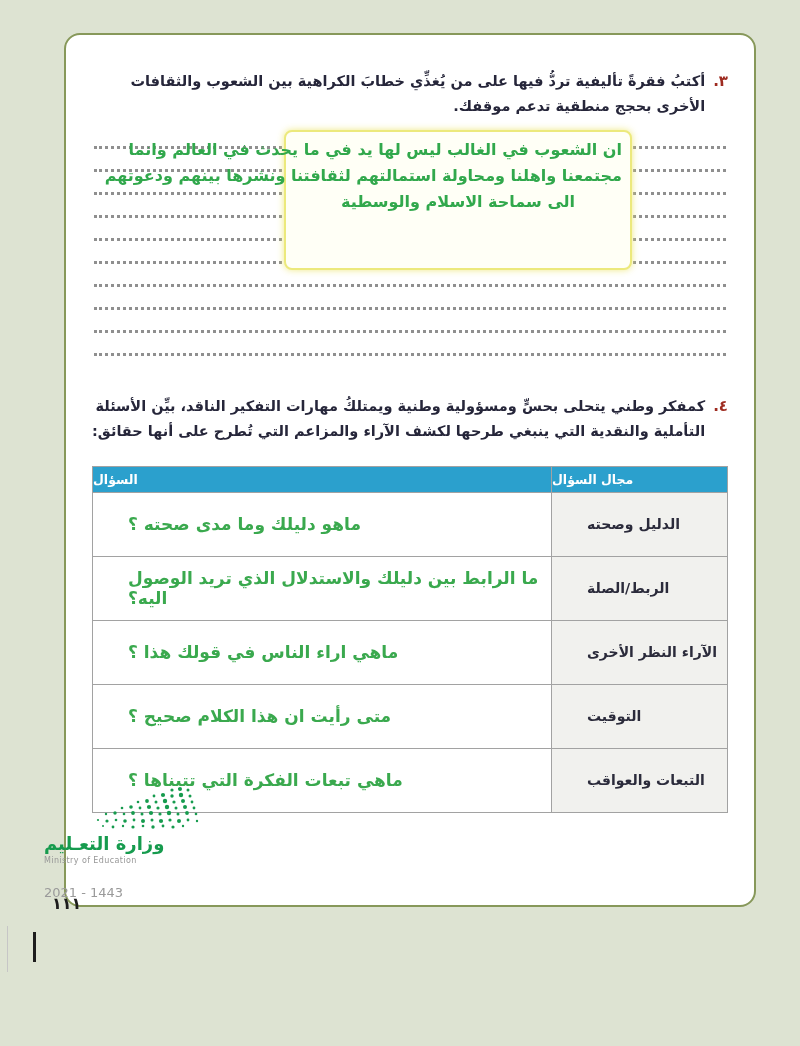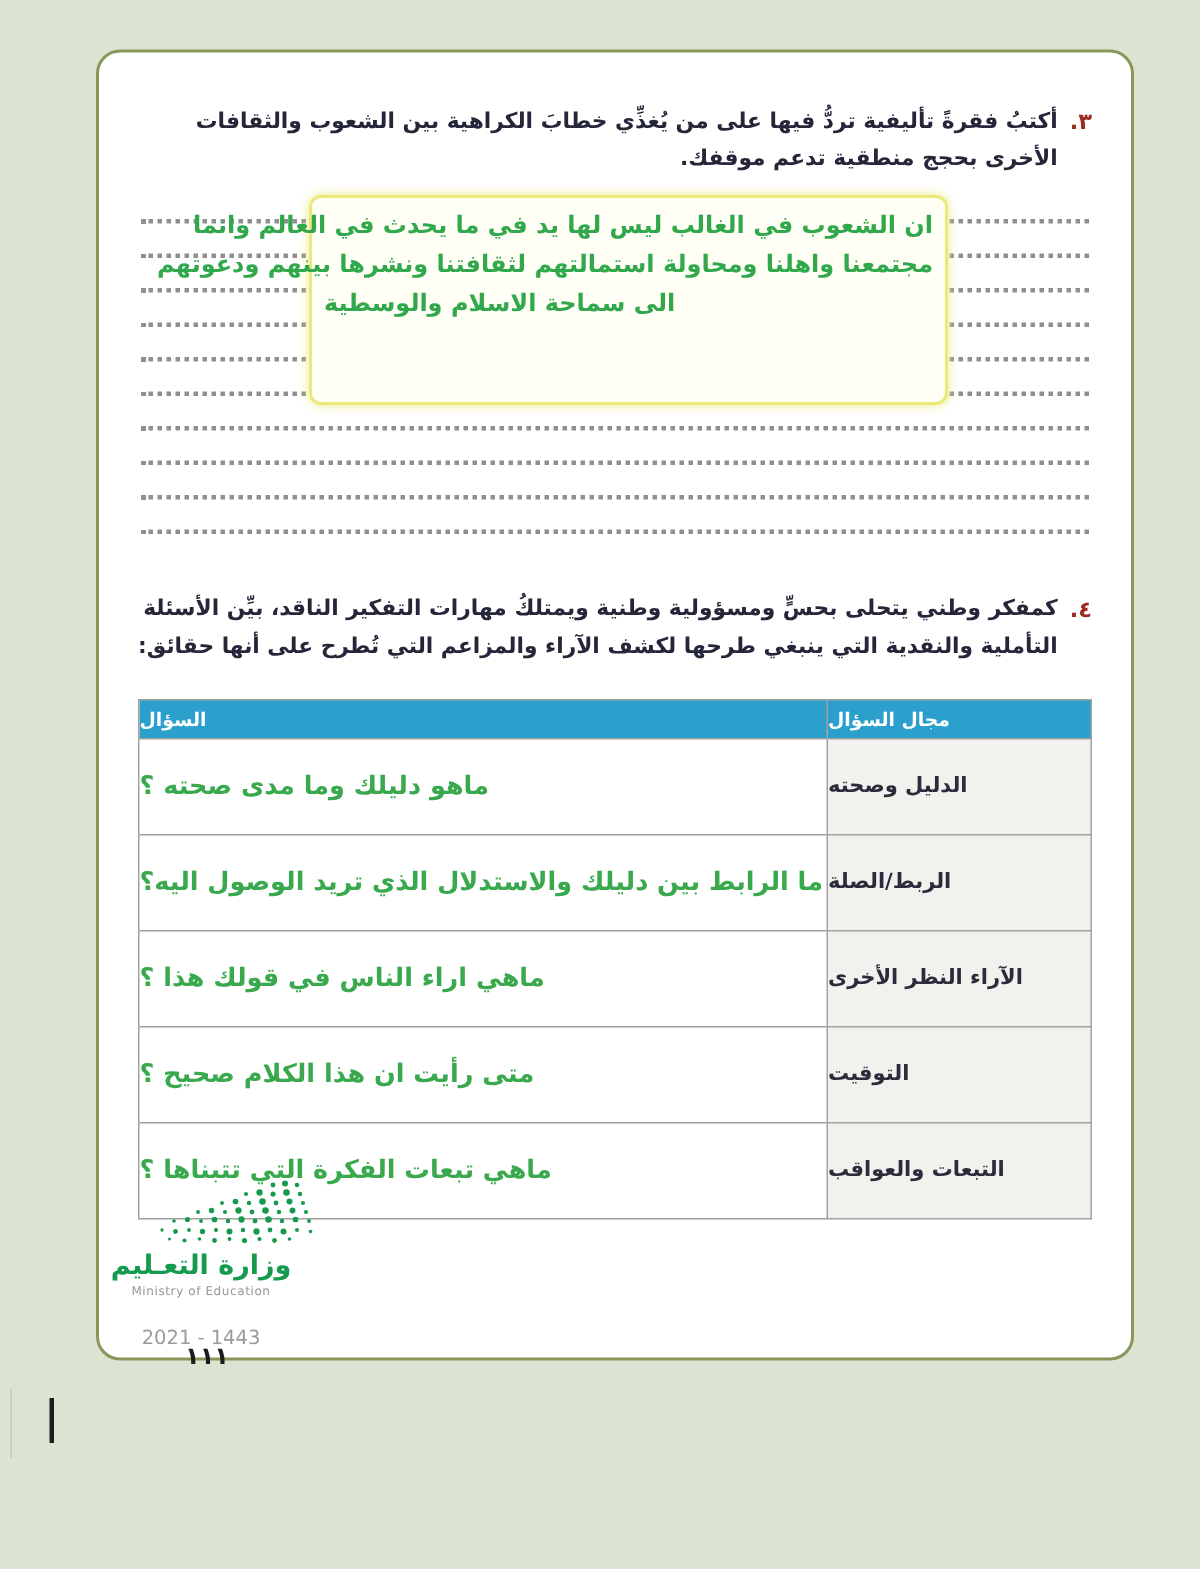--- a/index.html
+++ b/index.html
@@ -38,27 +38,27 @@
   }
   
   .answer-area { position:relative; height:240px; margin-top:12px; }
   .dotline {
     position:absolute; left:2px; right:2px; height:0;
     border-bottom:3px dotted #8f8f8f;
   }
   .answer-box {
     position:absolute;
     top:0; right:96px;
-    width:426px; min-height:140px;
+    width:348px; min-height:140px;
     background:#fffff6;
     border:2px solid #ece97c;
     border-radius:8px;
     box-shadow:0 0 7px rgba(238,232,120,0.9);
     padding:5px 8px;
-    text-align:left;
+    text-align:center;
     z-index:2;
   }
   .hand-line {
     display:block;
     color:#31a84c;
     font-weight:bold;
     font-size:16px;
     line-height:26px;
     white-space:nowrap;
   }
@@ -75,40 +75,40 @@
     text-align:left;
     vertical-align:middle;
   }
   .qtable th {
     background:#2ba0cd;
     color:#ffffff;
     font-size:12.5px;
     font-weight:bold;
     height:26px;
   }
-  .qtable td { height:64px; }
+  .qtable td { height:64px;padding-left:35px; }
   td.domain-cell {
     width:176px;
     background:#f1f1ee;
     color:#2b2b3b;
     font-weight:bold;
     font-size:14px;
   }
   td.question-cell {
     background:#ffffff;
     color:#3aa94e;
     font-weight:bold;
     font-size:17px;
   }
   
   .footer {
     position:absolute;
     left:44px; top:784px;
     width:180px;
-    text-align:center;
+    text-align:left;
   }
   .logo-wrap { margin-left:48px; }
   .wordmark {
     color:#169b4e;
     font-size:18px;
     font-weight:bold;
     line-height:1.1;
   }
   .min-en {
     color:#979797;

